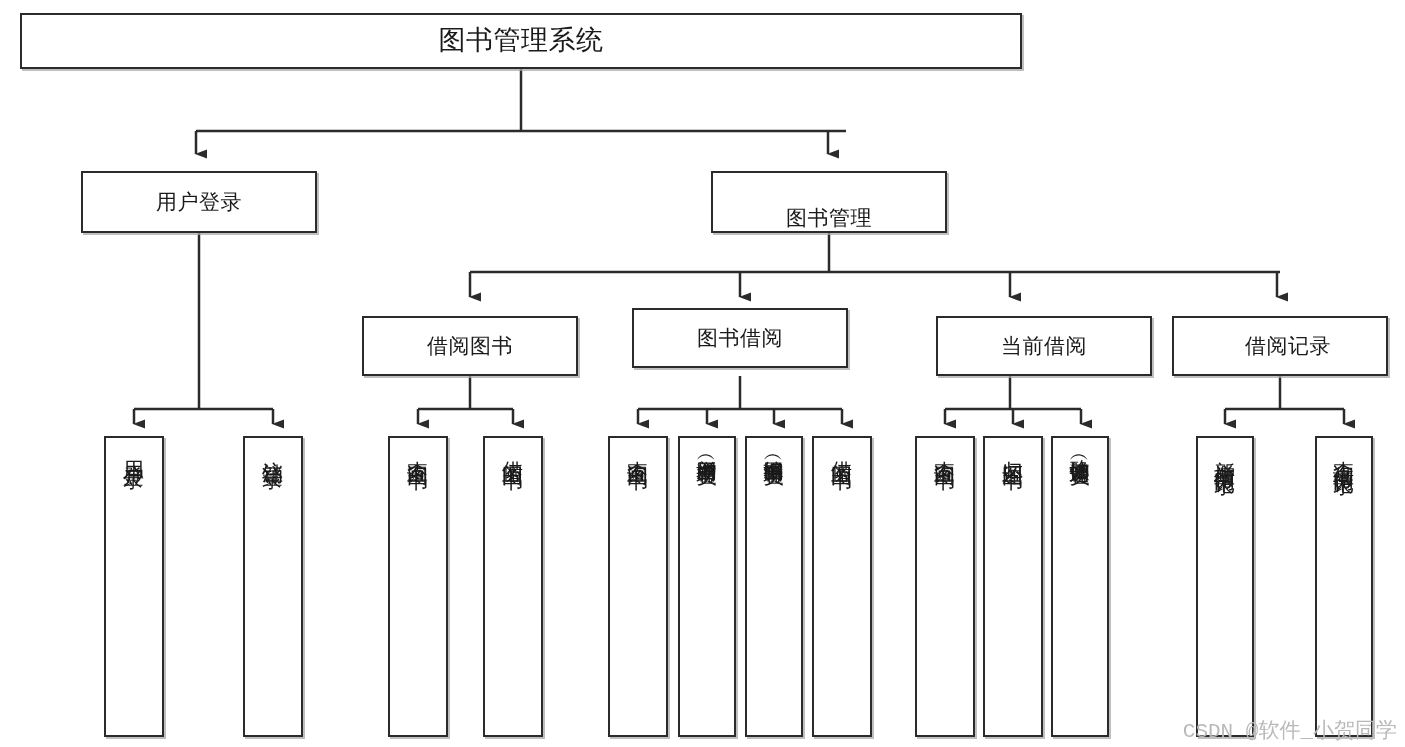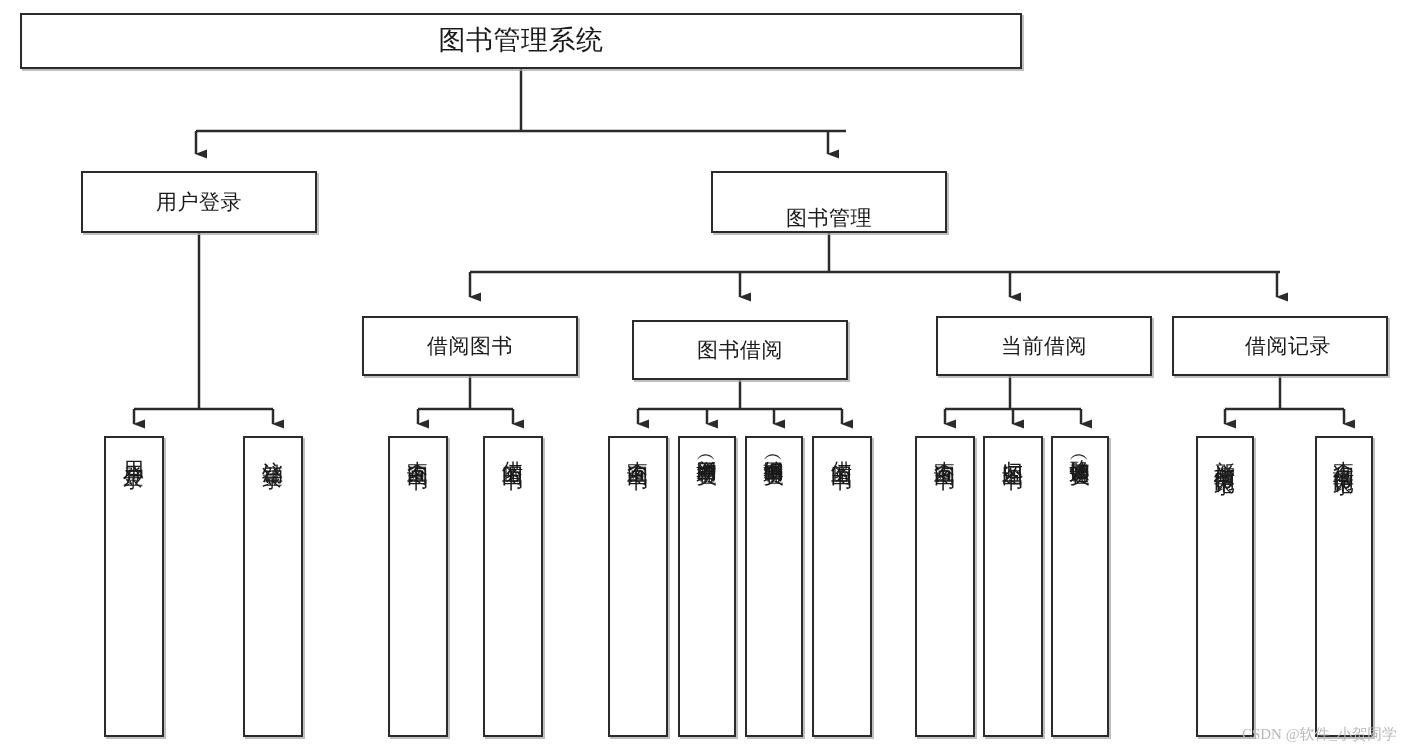--- a/index.html
+++ b/index.html
@@ -66,24 +66,24 @@
     white-space: nowrap;
   }
   .node.vert.tight .lbl {
     font-size: 20px;
     letter-spacing: 1px;
   }
   .watermark {
     position: absolute;
     right: 8px;
     bottom: 3px;
-    font-size: 15px;
+    font-size: 21px;
     color: #b9b9b9;
     white-space: nowrap;
-    font-family: Liberation Serif, serif;
+    font-family: Liberation Mono, monospace;
   }
 </style>
 </head>
 <body>
 
 <div id="canvas">
 
   <svg id="edges" viewBox="0 0 1405 747" xmlns="http://www.w3.org/2000/svg">
     <defs>
       <marker id="arw" viewBox="0 0 10 12" refX="5" refY="11" markerWidth="10" markerHeight="12" orient="auto-start-reverse" markerUnits="userSpaceOnUse">
@@ -143,21 +143,21 @@
   </div>
 
   <div class="node horiz" style="left:711px; top:171px; width:236px; height:62px;align-items:flex-end;">
     <span class="lbl">图书管理</span>
   </div>
 
   <div class="node horiz" style="left:362px; top:316px; width:216px; height:60px;">
     <span class="lbl">借阅图书</span>
   </div>
 
-  <div class="node horiz" style="left:632px; top:320px; width:216px; height:60px;">
+  <div class="node horiz" style="left:632px; top:308px; width:216px; height:60px;">
     <span class="lbl">图书借阅</span>
   </div>
 
   <div class="node horiz" style="left:902px; top:316px; width:216px; height:60px;margin-left:34px;">
     <span class="lbl">当前借阅</span>
   </div>
 
   <div class="node horiz" style="left:1172px; top:316px; width:216px; height:60px;padding-left:16px;">
     <span class="lbl">借阅记录</span>
   </div>

